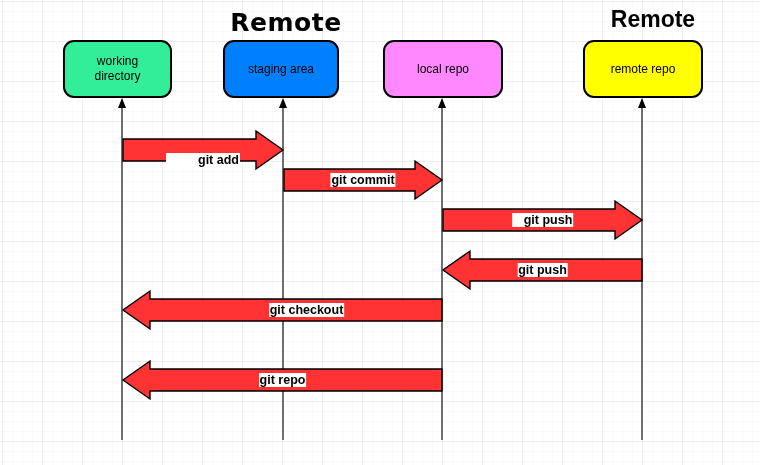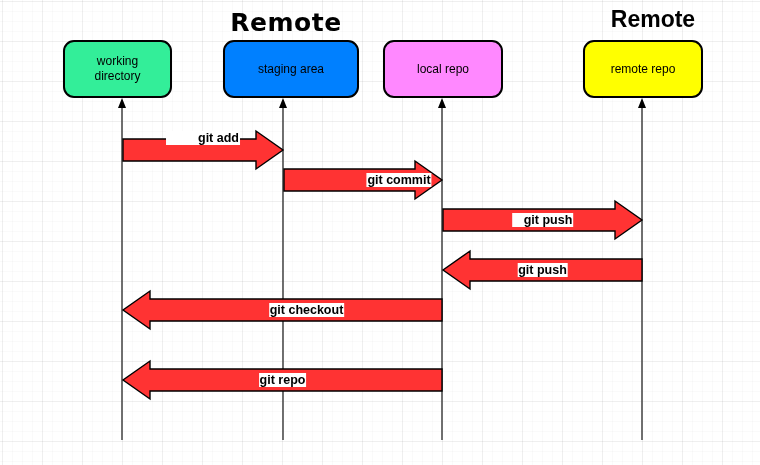--- a/index.html
+++ b/index.html
@@ -113,34 +113,34 @@
   <div class="group-title local">Remote</div>
   <div class="group-title remote">Remote</div>
 
   <div class="node-box" id="node-working-directory" style="left: 63px; top: 40px; width: 109px; height: 58px; background: rgb(51, 238, 153); border-color: rgb(0, 0, 0);">
     <span>
       <span>working</span><br>
       <span>directory</span>
     </span>
   </div>
 
-  <div class="node-box" id="node-staging-area" style="left: 223px; top: 40px; width: 136px; height: 58px; background: rgb(0, 128, 255); border-color: rgb(0, 0, 0);">
+  <div class="node-box" id="node-staging-area" style="left: 223px; top: 40px; width: 116px; height: 58px; background: rgb(0, 128, 255); border-color: rgb(0, 0, 0);">
     <span>staging area</span>
   </div>
 
   <div class="node-box" id="node-remote-repo" style="left: 583px; top: 40px; width: 120px; height: 58px; background: rgb(255, 255, 0); border-color: rgb(0, 0, 0);">
     <span>remote repo</span>
   </div>
 
   <div class="node-box" id="node-local-repo" style="left: 383px; top: 40px; width: 120px; height: 58px; background: rgb(255, 136, 255); border-color: rgb(0, 0, 0);">
     <span>local repo</span>
   </div>
 
   <div id="edge-labels">
-      <div class="edge-label" style="left: 203px; top: 138px; padding-left: 32px;">git add</div>
-      <div class="edge-label" style="left: 363px; top: 180px; margin-left: 36px;">git commit</div>
+      <div class="edge-label" style="left: 203px; top: 160px; padding-left: 32px;">git add</div>
+      <div class="edge-label" style="left: 363px; top: 180px;">git commit</div>
       <div class="edge-label" style="left: 542.5px; top: 220px; padding-left: 12px;">git push</div>
       <div class="edge-label" style="left: 542.5px; top: 270px;">git push</div>
       <div class="edge-label" style="left: 282.5px; top: 310px; margin-left: 24px;">git checkout</div>
       <div class="edge-label" style="left: 282.5px; top: 380px;">git repo</div>
     </div>
 
 </div>
 
 </body></html>

